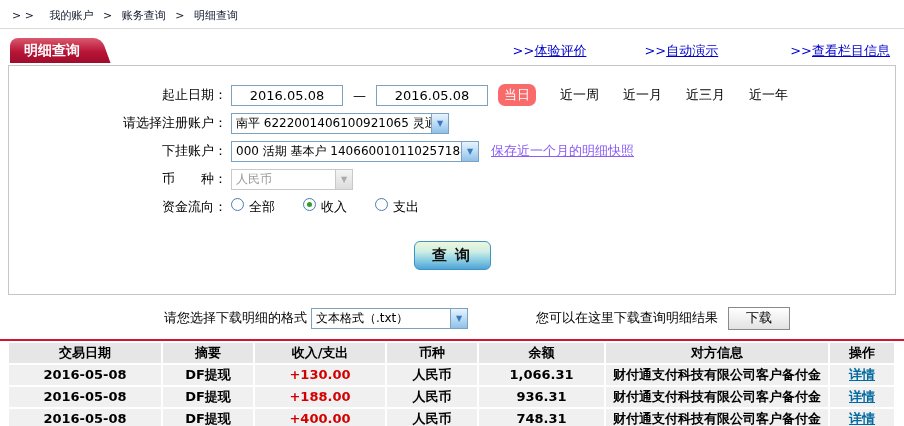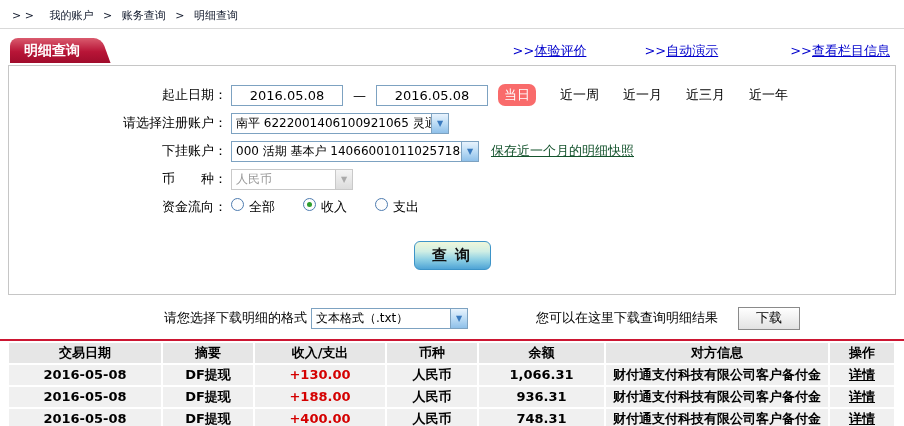--- a/index.html
+++ b/index.html
@@ -40,49 +40,49 @@
   .sel { height:21px; border:1px solid #7da2c1; background:#fff; display:flex; align-items:center; cursor:pointer; }
   .sel-text { flex:1; padding:0 4px; font-size:12px; white-space:nowrap; overflow:hidden; }
   .sel-arrow { width:17px; height:100%; flex:0 0 17px; display:flex; align-items:center; justify-content:center;
     background:linear-gradient(180deg,#e8f3fd 0%,#bcdcf5 50%,#8fc0e9 100%);
     border-left:1px solid #7da2c1; color:#3a7abf; font-size:8px; }
   .sel.disabled { border-color:#c9c9c9; cursor:default; }
   .sel.disabled .sel-text { color:#9a9a9a; }
   .sel.disabled .sel-arrow { background:linear-gradient(180deg,#f4f4f4,#dcdcdc); border-left-color:#c9c9c9; color:#aaa; }
   .w218 { width:218px; } .w248 { width:248px; } .w122 { width:122px; } .w154 { width:157px; }
 
-  .snap-link { margin-left:12px; color:#14532d; text-decoration:underline; cursor:pointer;text-align:right; }
+  .snap-link { margin-left:12px; color:#8b5cf6; text-decoration:underline; cursor:pointer;text-align:right; }
 
   .radio { display:flex; align-items:flex-start; cursor:pointer; margin-right:28px; }
   .rb { width:13px; height:13px; border-radius:50%; border:1px solid #4e7cb0; background:#fdfdfd;
     display:inline-block; margin-right:5px; position:relative; }
   .rb.on::after { content:""; position:absolute; left:3px; top:3px; width:5px; height:5px;
     border-radius:50%; background:#2e9e2e; }
 
   .btn-row { margin-top:20px; text-align:center; }
   .query-btn { width:77px; height:29px; border:1px solid #3d94c8; border-radius:6px;
     background:linear-gradient(180deg,#eff7da 0%,#cfeee4 35%,#8ed0e4 65%,#4fa4d6 100%);
     font-size:15px; font-weight:bold; font-family:Liberation Sans, sans-serif; letter-spacing:2px; cursor:pointer; color:#111; }
 
   
   .dl-row { display:flex; align-items:center; margin:11px 0 0 164px; height:24px; }
   .dl-hint { margin-left:68px; }
-  .dl-btn { margin-left:20px; width:62px; height:23px; border:1px solid #8a8a8a;
+  .dl-btn { margin-left:10px; width:62px; height:23px; border:1px solid #8a8a8a;
     background:linear-gradient(180deg,#ffffff,#e2e2e2); font-size:13px; font-family:inherit; cursor:pointer; }
 
   .red-line { height:2px; background:#cc1632; width:100%; margin-top:9px; }
 
   
   .tbl { margin:2px 9px 0 9px; display:grid;
     grid-template-columns:152px 90px 130px 90px 125px 222px 64px; gap:2px; }
   .th, .td { height:20px; line-height:20px; text-align:center; font-size:13px; white-space:nowrap; overflow:hidden;font-weight:bold; }
   .th { background:#e6e6e6; }
   .td { background:#f0f0f0; }
   .td.amount { color:#d40000; }
-  .td .detail-link { color:#000000; text-decoration:underline; cursor:pointer; }
+  .td .detail-link { color:#0369a1; text-decoration:underline; cursor:pointer; }
 </style>
 </head>
 <body>
 
 <div class="breadcrumb">
   <span>&gt; &gt;</span>
   <span class="sep"></span>
   <span>我的账户</span>
   <span class="sep">&gt;</span>
   <span>账务查询</span>

